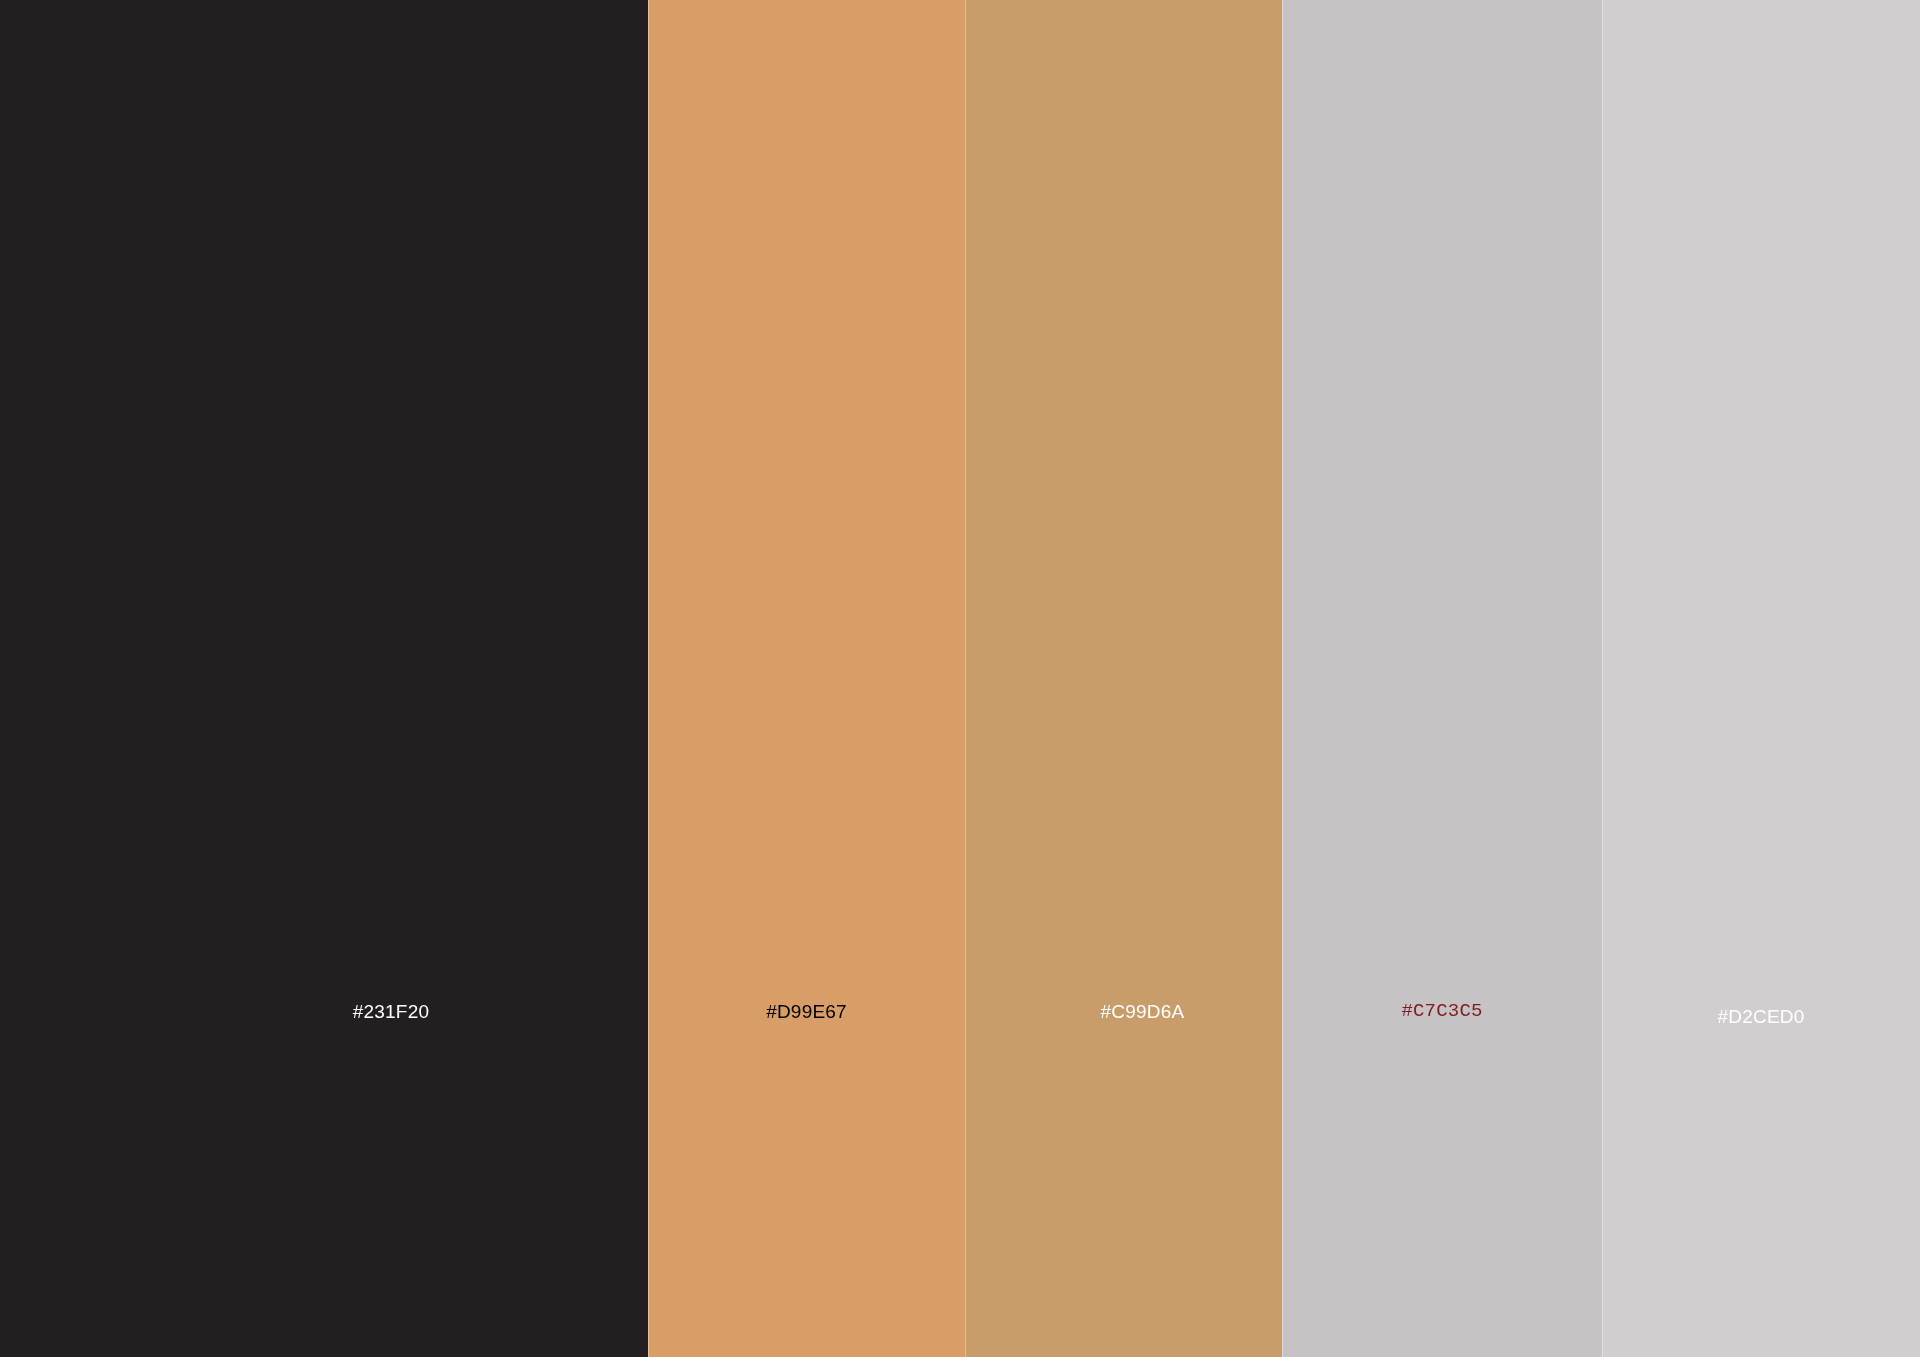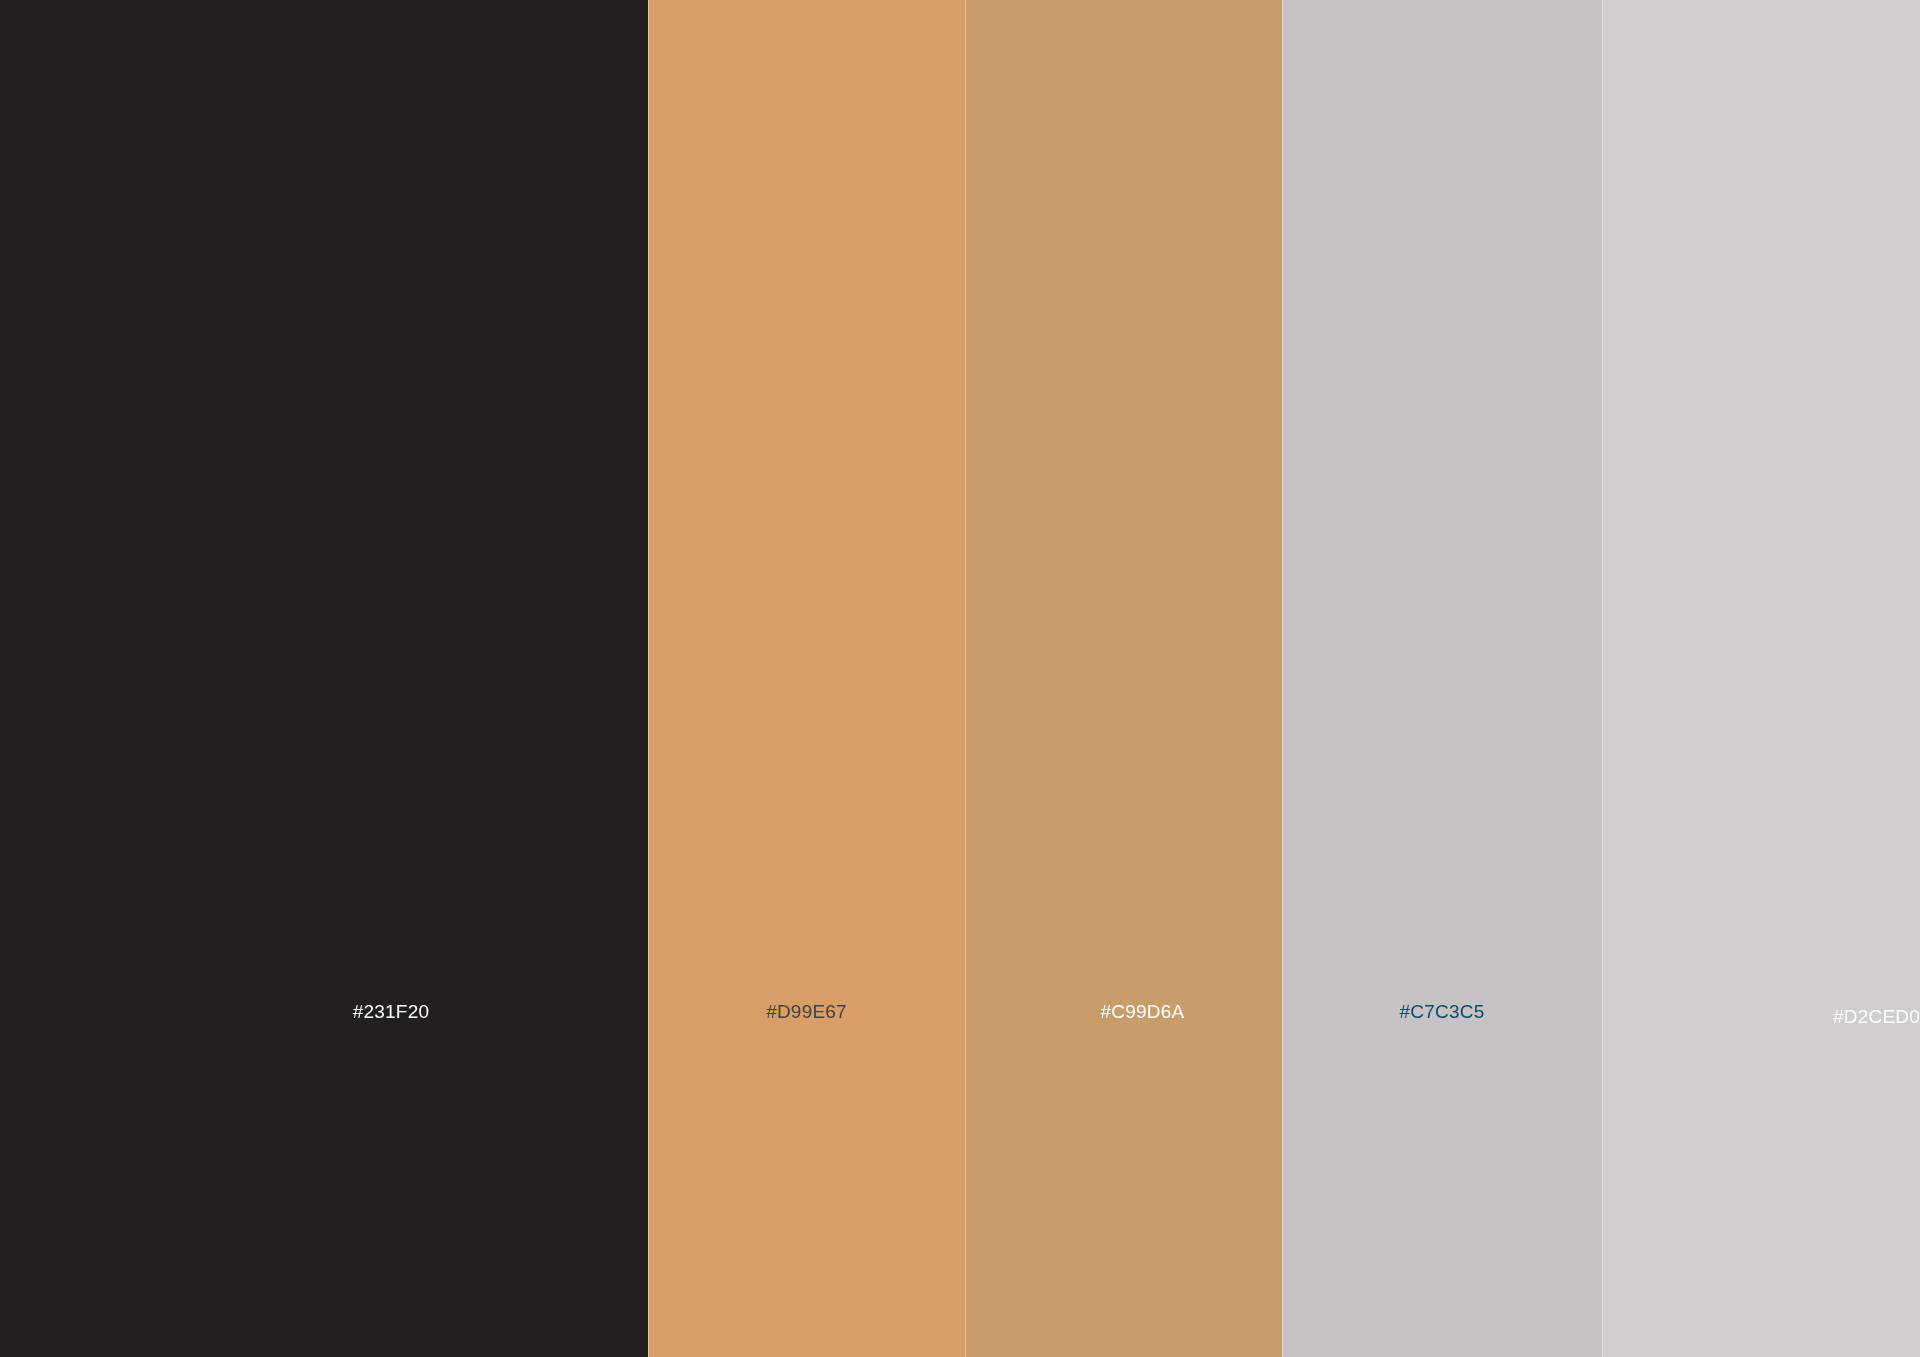--- a/index.html
+++ b/index.html
@@ -62,40 +62,40 @@
   
   .swatch-1 .swatch-label {
     text-align: center;
     left: 134px;
     right: 0;
     bottom: 336px;
   }
   .swatch-2 .swatch-label { bottom: 336px; }
   .swatch-3 .swatch-label { bottom: 336px; }
   .swatch-4 .swatch-label { bottom: 336px; }
-  .swatch-5 .swatch-label { bottom: 331px; text-align: right; }
+  .swatch-5 .swatch-label { bottom: 331px; }
 </style>
 </head>
 <body>
 
 <div class="palette" style="background-color: rgb(255, 255, 255);">
 
   <div class="swatch swatch-1" style="background-color: rgb(35, 31, 32); width: 648px; flex: 0 0 648px;">
     <span class="swatch-label" style="color: rgb(255, 255, 255);">#231F20</span>
   </div>
 
   <div class="swatch swatch-2" style="background-color: rgb(217, 158, 103); width: 317px; flex: 0 0 317px;">
-    <span class="swatch-label" style="color: #404040; text-align: center;">#D99E67</span>
+    <span class="swatch-label" style="color: #000000; text-align: center;">#D99E67</span>
   </div>
 
   <div class="swatch swatch-3" style="background-color: rgb(201, 157, 106); width: 317px; flex: 0 0 317px;">
     <span class="swatch-label" style="color: rgb(255, 255, 255); padding-left: 38px;">#C99D6A</span>
   </div>
 
   <div class="swatch swatch-4" style="background-color: rgb(199, 195, 197); width: 320px; flex: 0 0 320px;">
-    <span class="swatch-label" style="color: #0c4a6e;">#C7C3C5</span>
+    <span class="swatch-label" style="color: #7f1d1d; font-family: Liberation Mono, monospace;">#C7C3C5</span>
   </div>
 
   <div class="swatch swatch-5" style="background-color: rgb(210, 206, 208); width: 318px; flex: 0 0 318px;">
     <span class="swatch-label" style="color: rgb(255, 255, 255);">#D2CED0</span>
   </div>
 
 </div>
 
 </body></html>

